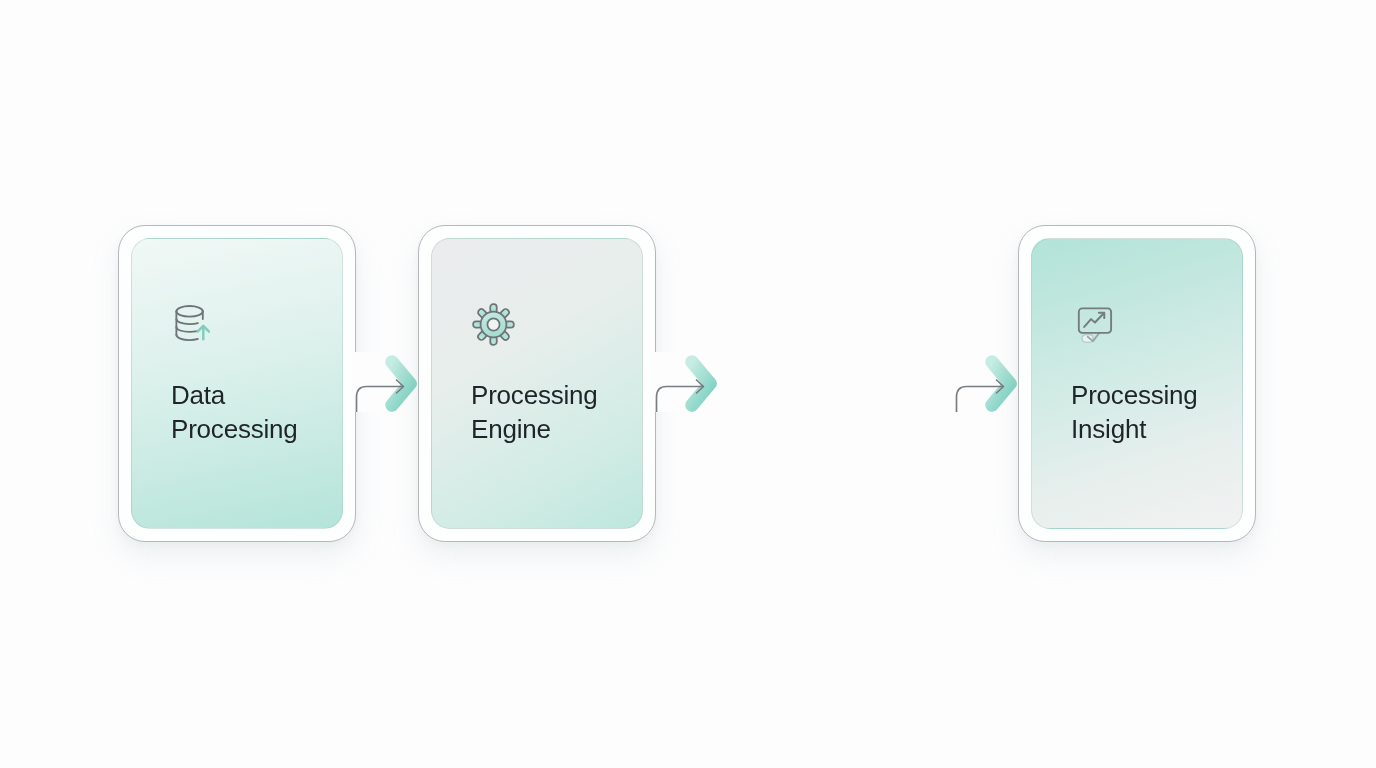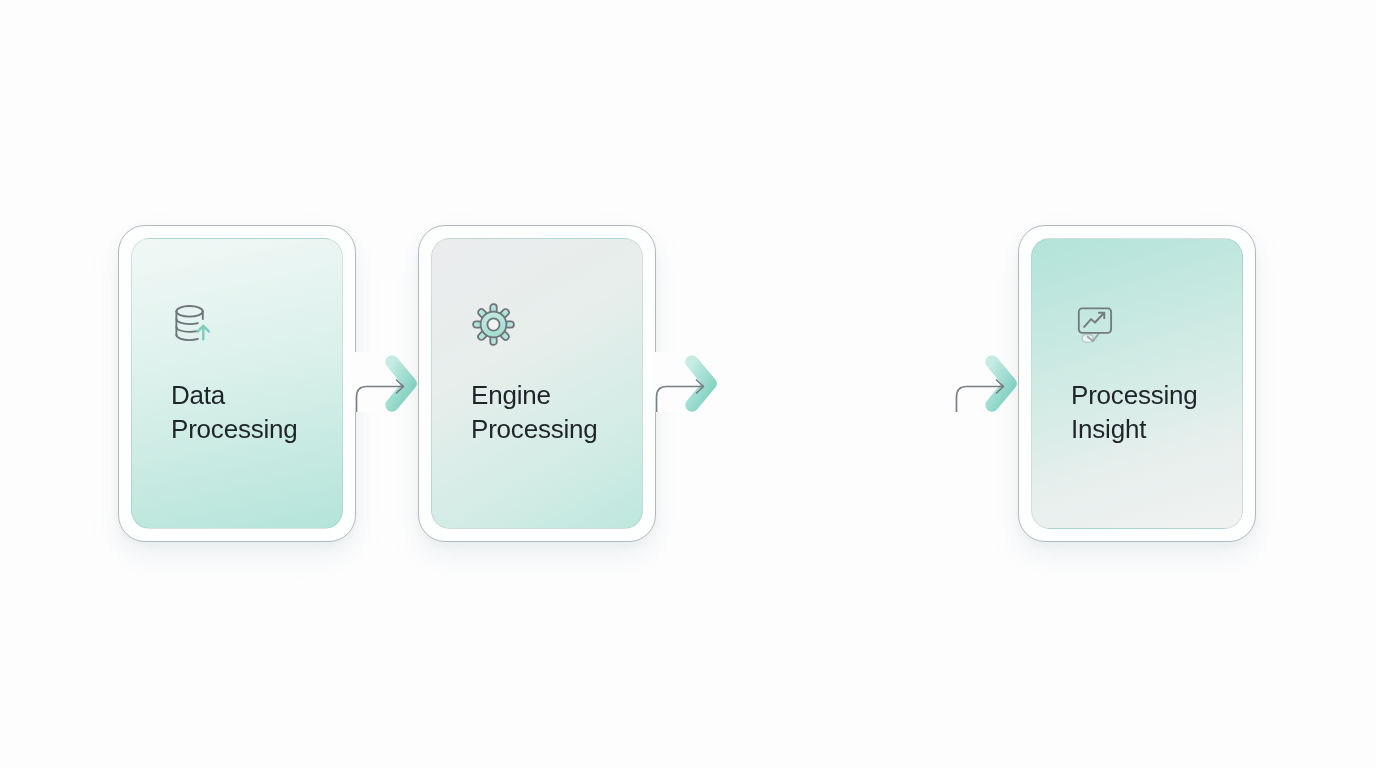--- a/index.html
+++ b/index.html
@@ -110,22 +110,22 @@
           <rect x="19.7" y="2.2" width="6.6" height="9" rx="3" transform="rotate(135 23 23)"></rect>
           <rect x="19.7" y="2.2" width="6.6" height="9" rx="3" transform="rotate(180 23 23)"></rect>
           <rect x="19.7" y="2.2" width="6.6" height="9" rx="3" transform="rotate(225 23 23)"></rect>
           <rect x="19.7" y="2.2" width="6.6" height="9" rx="3" transform="rotate(270 23 23)"></rect>
           <rect x="19.7" y="2.2" width="6.6" height="9" rx="3" transform="rotate(315 23 23)"></rect>
           <circle cx="23" cy="23" r="13.2"></circle>
           <circle cx="23" cy="23" r="6.2" fill="#eef5f3"></circle>
         </g>
       </svg>
       <div class="label">
+        <span>Processing</span>
         <span>Engine</span>
-        <span>Processing</span>
       </div>
     </div>
   </div>
 
   <div class="connector" style="left:653px">
     <svg viewBox="0 0 77 60">
       <path d="M 39,10 L 57,31.5 L 39,53" fill="none" stroke="url(#chevGrad)" stroke-width="13.5" stroke-linecap="round" stroke-linejoin="round"></path>
       <path d="M 3.5,60 L 3.5,45 Q 3.5,34.5 13.5,34.5 L 50,34.5" fill="none" stroke="#787e82" stroke-width="1.7"></path>
       <path d="M 43.5,28 L 50.5,34.5 L 43.5,41" fill="none" stroke="#787e82" stroke-width="1.7" stroke-linecap="round" stroke-linejoin="round"></path>
     </svg>

